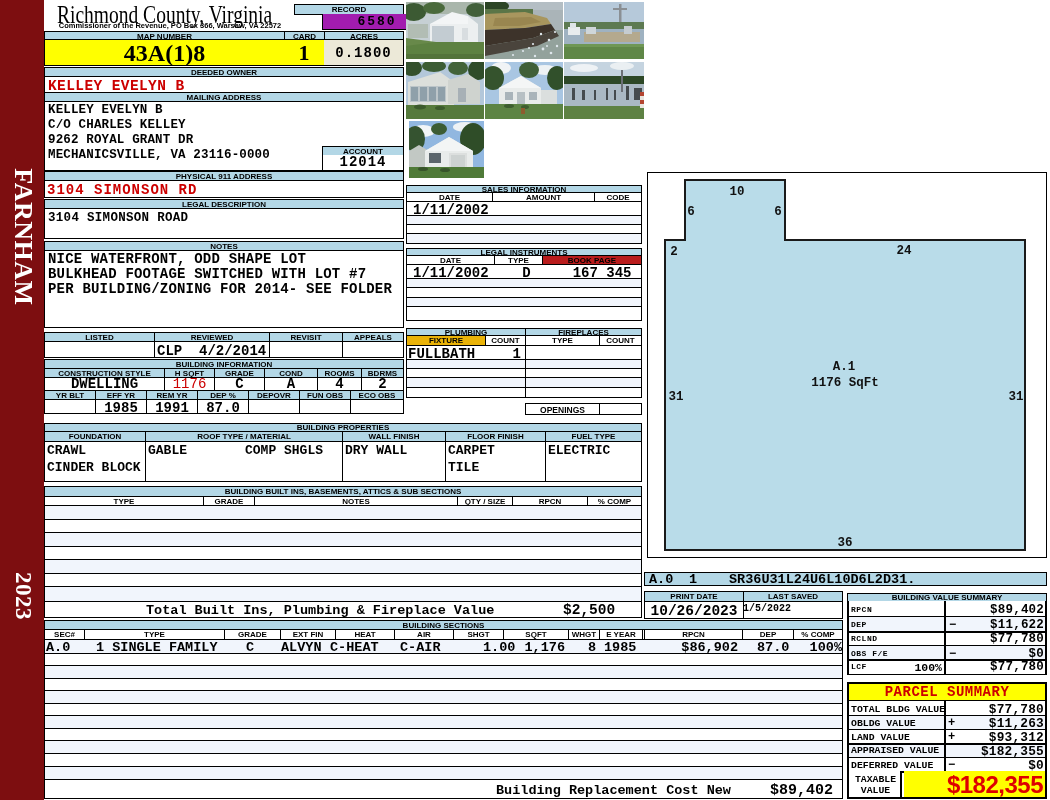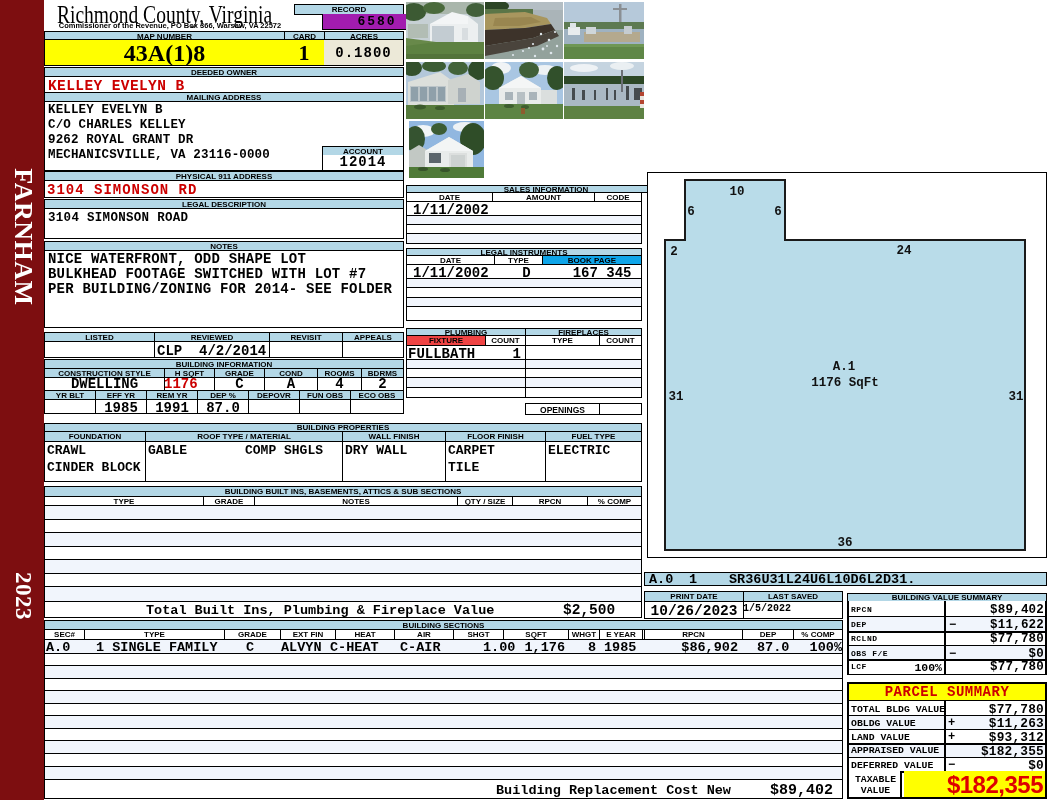--- a/index.html
+++ b/index.html
@@ -76,21 +76,21 @@
 <div class="hdr" style="left:264px;top:368px;width:54px;height:10px;line-height:9px;">COND</div>
 <div class="hdr" style="left:317px;top:368px;width:45px;height:10px;line-height:9px;">ROOMS</div>
 <div class="hdr" style="left:361px;top:368px;width:43px;height:10px;line-height:9px;">BDRMS</div>
 <div class="box" style="left:44px;top:377px;width:121px;height:14px;"></div>
 <div class="box" style="left:164px;top:377px;width:51px;height:14px;"></div>
 <div class="box" style="left:214px;top:377px;width:51px;height:14px;"></div>
 <div class="box" style="left:264px;top:377px;width:54px;height:14px;"></div>
 <div class="box" style="left:317px;top:377px;width:45px;height:14px;"></div>
 <div class="box" style="left:361px;top:377px;width:43px;height:14px;"></div>
 <div class="abs mono" style="left:44px;top:377px;width:121px;text-align:center;font-weight:bold;font-size:14px;line-height:14px;">DWELLING</div>
-<div class="abs mono" style="left:164px;top:377px;width:51px;text-align:left;font-weight:bold;font-size:14px;line-height:14px;color:#cc0000;">1176</div>
+<div class="abs mono" style="left:164px;top:377px;width:51px;text-align:center;font-weight:normal;font-size:14px;line-height:14px;color:#cc0000;">1176</div>
 <div class="abs mono" style="left:214px;top:377px;width:51px;text-align:center;font-weight:bold;font-size:14px;line-height:14px;">C</div>
 <div class="abs mono" style="left:264px;top:377px;width:54px;text-align:center;font-weight:bold;font-size:14px;line-height:14px;">A</div>
 <div class="abs mono" style="left:317px;top:377px;width:45px;text-align:center;font-weight:bold;font-size:14px;line-height:14px;">4</div>
 <div class="abs mono" style="left:361px;top:377px;width:43px;text-align:center;font-weight:bold;font-size:14px;line-height:14px;">2</div>
 <div class="hdr" style="left:44px;top:390px;width:52px;height:10px;line-height:9px;">YR BLT</div>
 <div class="hdr" style="left:95px;top:390px;width:52px;height:10px;line-height:9px;">EFF YR</div>
 <div class="hdr" style="left:146px;top:390px;width:52px;height:10px;line-height:9px;">REM YR</div>
 <div class="hdr" style="left:197px;top:390px;width:52px;height:10px;line-height:9px;">DEP %</div>
 <div class="hdr" style="left:248px;top:390px;width:52px;height:10px;line-height:9px;">DEPOVR</div>
 <div class="hdr" style="left:299px;top:390px;width:52px;height:10px;line-height:9px;">FUN OBS</div>
@@ -179,44 +179,44 @@
 <div class="box" style="left:44px;top:702.5px;width:799px;height:13.5px;"></div>
 <div class="box lt" style="left:44px;top:715px;width:799px;height:13.5px;background:#f1f5fc;"></div>
 <div class="box" style="left:44px;top:727.5px;width:799px;height:13.5px;"></div>
 <div class="box lt" style="left:44px;top:740px;width:799px;height:13.5px;background:#f1f5fc;"></div>
 <div class="box" style="left:44px;top:752.5px;width:799px;height:14px;"></div>
 <div class="box lt" style="left:44px;top:765.5px;width:799px;height:14.5px;background:#f1f5fc;"></div>
 <div class="box" style="left:44px;top:779px;width:799px;height:20px;"></div>
 <div class="abs mono" style="left:496px;top:783px;font-weight:bold;font-size:13.5px;">Building Replacement Cost New</div>
 <div class="abs mono" style="left:770px;top:782px;font-weight:bold;font-size:15px;">$89,402</div>
 
-<div class="hdr" style="left:406px;top:185px;width:280px;height:8px;line-height:7px;">SALES INFORMATION</div>
+<div class="hdr" style="left:406px;top:185px;width:236px;height:8px;line-height:7px;">SALES INFORMATION</div>
 <div class="hdr" style="left:406px;top:192px;width:87px;height:10px;line-height:9px;background:#fff;">DATE</div>
 <div class="hdr" style="left:492px;top:192px;width:103px;height:10px;line-height:9px;background:#fff;">AMOUNT</div>
 <div class="hdr" style="left:594px;top:192px;width:48px;height:10px;line-height:9px;background:#fff;">CODE</div>
 <div class="box" style="left:406px;top:201px;width:236px;height:14.5px;"></div>
 <div class="abs mono" style="left:413px;top:202px;font-weight:bold;font-size:14px;">1/11/2002</div>
 <div class="box lt" style="left:406px;top:214.5px;width:236px;height:10px;background:#f1f5fc;"></div>
 <div class="box" style="left:406px;top:223.5px;width:236px;height:10.5px;"></div>
 <div class="box lt" style="left:406px;top:233px;width:236px;height:11px;background:#f1f5fc;"></div>
 
 <div class="hdr" style="left:406px;top:248px;width:236px;height:8px;line-height:7px;">LEGAL INSTRUMENTS</div>
 <div class="hdr" style="left:406px;top:255px;width:89px;height:10px;line-height:9px;background:#fff;">DATE</div>
 <div class="hdr" style="left:494px;top:255px;width:49px;height:10px;line-height:9px;background:#fff;">TYPE</div>
-<div class="hdr" style="left:542px;top:255px;width:100px;height:10px;line-height:9px;background:#0ea5e9;">BOOK PAGE</div>
+<div class="hdr" style="left:542px;top:255px;width:100px;height:10px;line-height:9px;background:#b91c1c;">BOOK PAGE</div>
 <div class="box" style="left:406px;top:264px;width:236px;height:14.5px;"></div>
 <div class="abs mono" style="left:413px;top:265px;font-weight:bold;font-size:14px;">1/11/2002&nbsp;&nbsp;&nbsp;&nbsp;D&nbsp;&nbsp;&nbsp;&nbsp;&nbsp;167&nbsp;345</div>
 <div class="box lt" style="left:406px;top:277.5px;width:236px;height:10.5px;background:#f1f5fc;"></div>
 <div class="box" style="left:406px;top:287px;width:236px;height:10.5px;"></div>
 <div class="box lt" style="left:406px;top:296.5px;width:236px;height:10.5px;background:#f1f5fc;"></div>
 <div class="box" style="left:406px;top:306px;width:236px;height:14.5px;"></div>
 
 <div class="hdr" style="left:406px;top:328px;width:120px;height:8px;line-height:7px;">PLUMBING</div>
 <div class="hdr" style="left:525px;top:328px;width:117px;height:8px;line-height:7px;">FIREPLACES</div>
-<div class="hdr" style="left:406px;top:335px;width:80px;height:11px;line-height:10px;background:#ef4444;">FIXTURE</div>
+<div class="hdr" style="left:406px;top:335px;width:80px;height:11px;line-height:10px;background:#eab308;">FIXTURE</div>
 <div class="hdr" style="left:485px;top:335px;width:41px;height:11px;line-height:10px;background:#fff;">COUNT</div>
 <div class="hdr" style="left:525px;top:335px;width:75px;height:11px;line-height:10px;background:#fff;">TYPE</div>
 <div class="hdr" style="left:599px;top:335px;width:43px;height:11px;line-height:10px;background:#fff;">COUNT</div>
 <div class="box" style="left:406px;top:345px;width:120px;height:14.5px;"></div>
 <div class="box" style="left:525px;top:345px;width:117px;height:14.5px;"></div>
 <div class="abs mono" style="left:408px;top:346px;font-weight:bold;font-size:14px;">FULLBATH</div>
 <div class="abs mono" style="left:485px;top:346px;width:36px;text-align:right;font-weight:bold;font-size:14px;">1</div>
 <div class="box lt" style="left:406px;top:358.5px;width:120px;height:10px;background:#f1f5fc;"></div>
 <div class="box" style="left:406px;top:367.5px;width:120px;height:10.5px;"></div>
 <div class="box lt" style="left:406px;top:377px;width:120px;height:10.5px;background:#f1f5fc;"></div>

